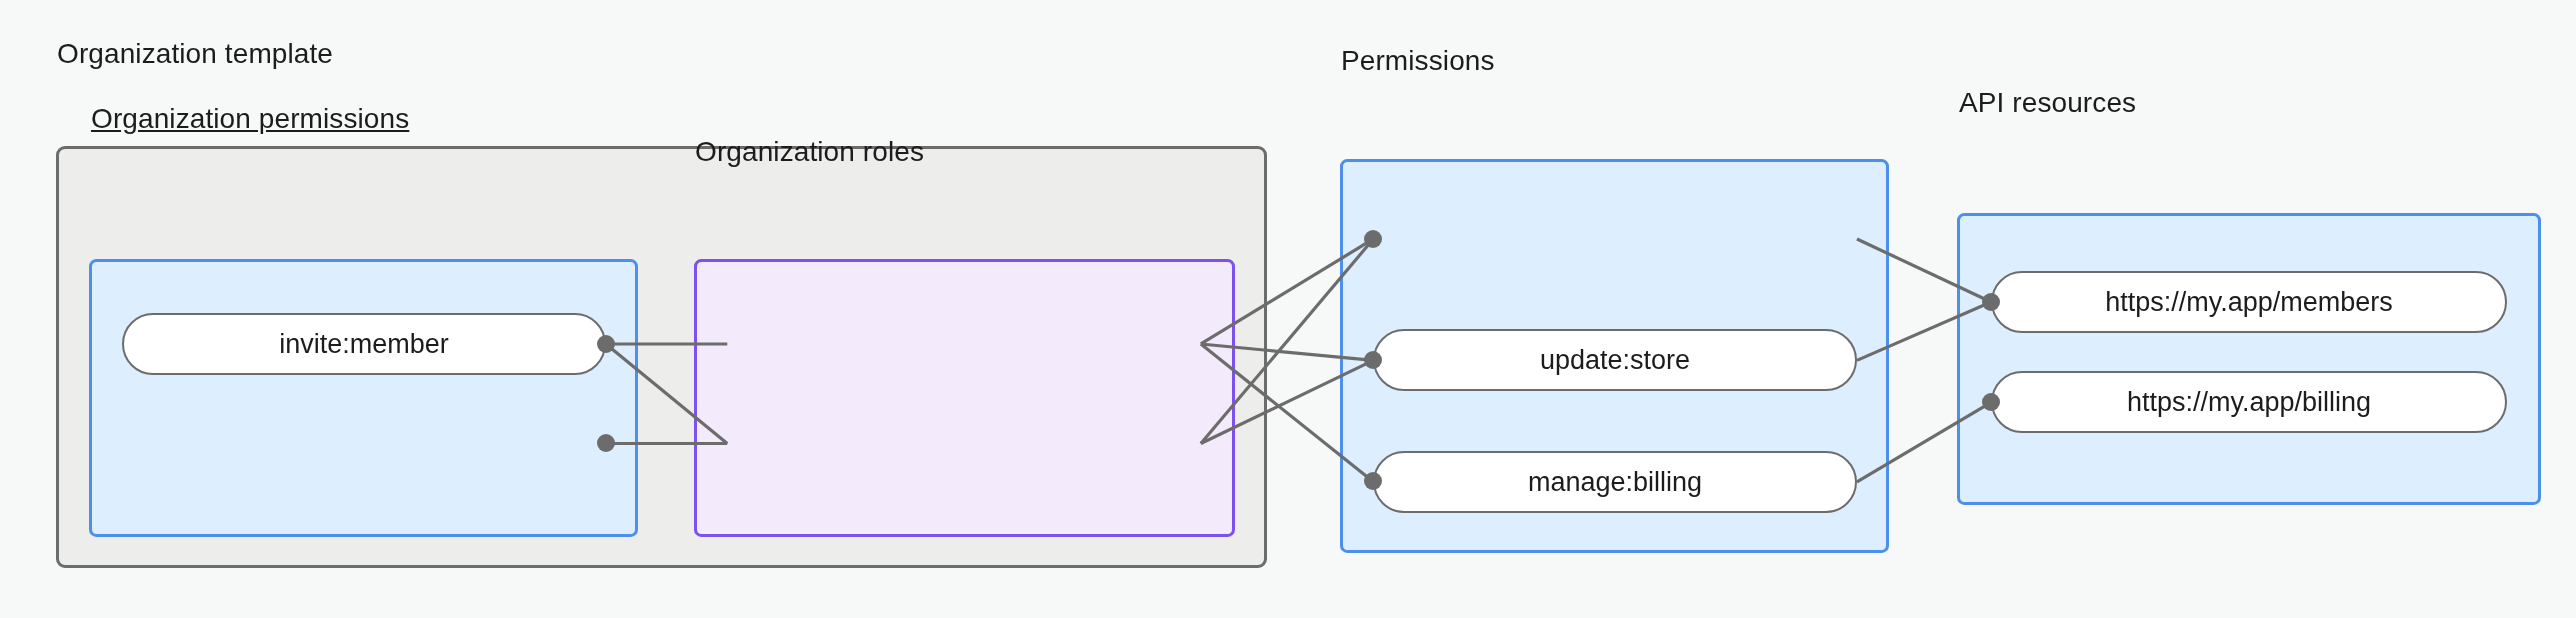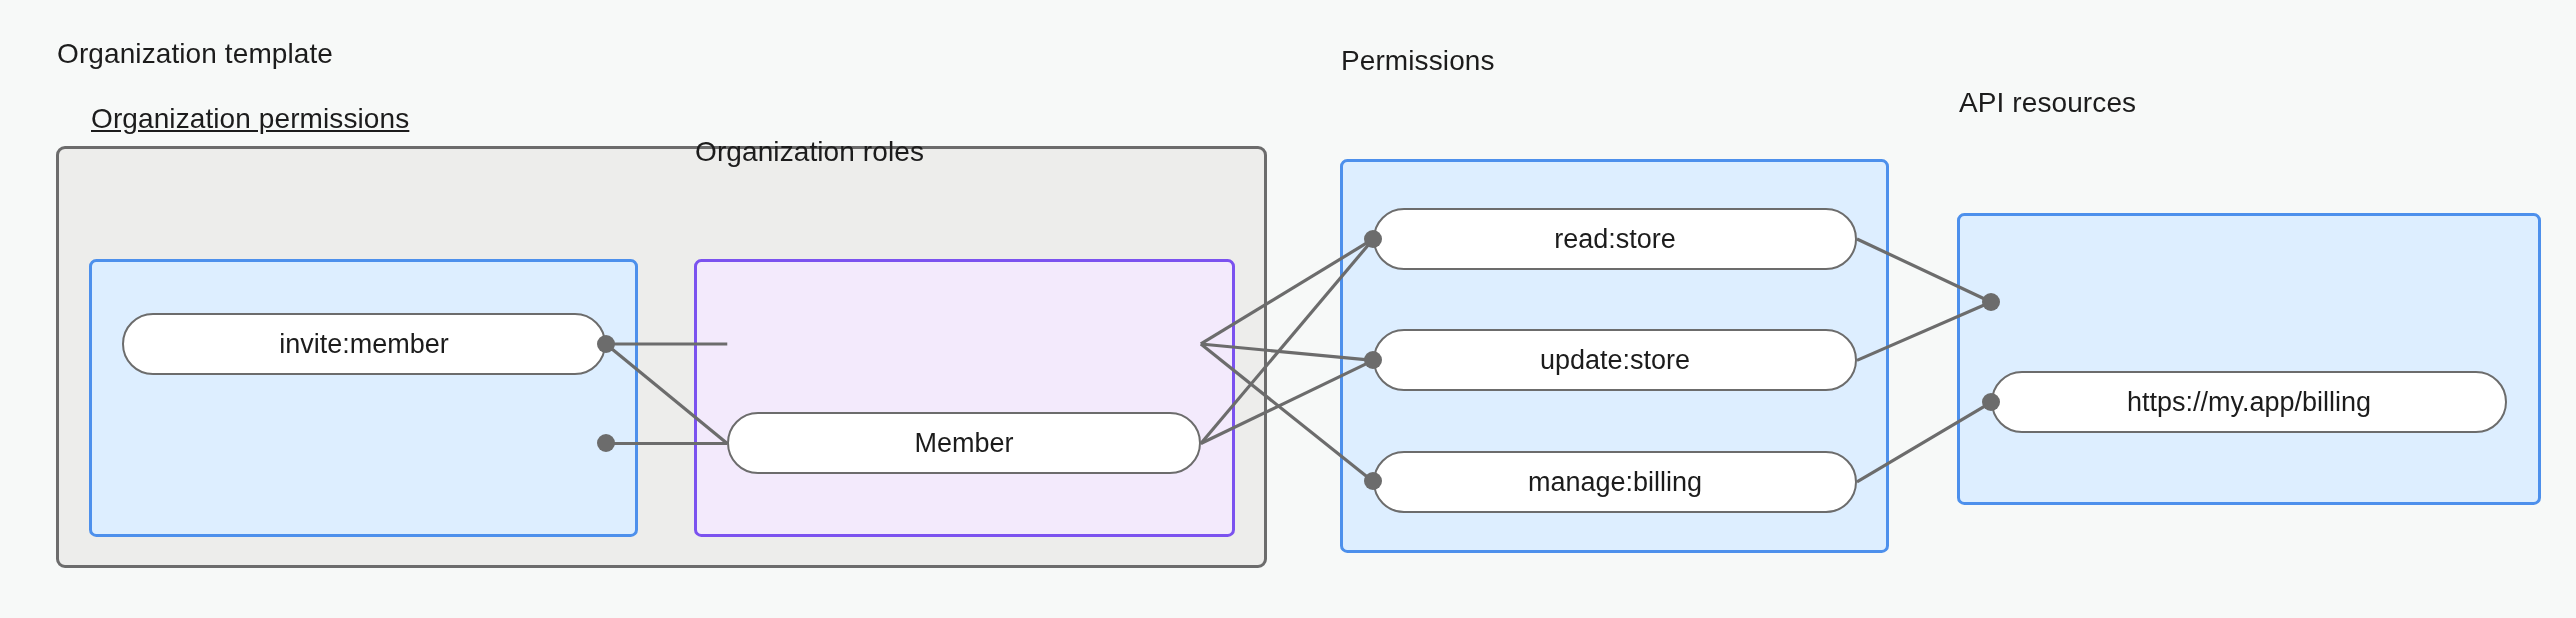--- a/index.html
+++ b/index.html
@@ -115,34 +115,31 @@
       <line x1="1316" y1="477" x2="1505" y2="386"></line>
       <line x1="2035" y1="253" x2="2182" y2="322"></line>
       <line x1="2035" y1="386" x2="2182" y2="322"></line>
       <line x1="2035" y1="519" x2="2182" y2="432"></line>
     </svg>
 
   <div class="pill pill-w-org" style="top:305px">
     <span>invite:member</span>
   </div>
 
-  <div class="pill pill-w-role" style="top:404px">
-    <span>Member</span>
-  </div>
 
-  <div class="pill pill-w-perm" style="top:200px">
-    <span>read:store</span>
-  </div>
   <div class="pill pill-w-perm" style="top:443px">
     <span>manage:billing</span>
   </div>
   <div class="pill pill-w-perm" style="top:321px">
     <span>update:store</span>
   </div>
 
+  <div class="pill pill-w-api" style="top:263px">
+    <span>https://my.app/members</span>
+  </div>
   <div class="pill pill-w-api" style="top:363px">
     <span>https://my.app/billing</span>
   </div>
 
   <div class="dot" style="left:597px;top:327px"></div>
   <div class="dot" style="left:597px;top:426px"></div>
   <div class="dot" style="left:1364px;top:222px"></div>
   <div class="dot" style="left:1364px;top:343px"></div>
   <div class="dot" style="left:1364px;top:464px"></div>
   <div class="dot" style="left:1982px;top:285px"></div>

